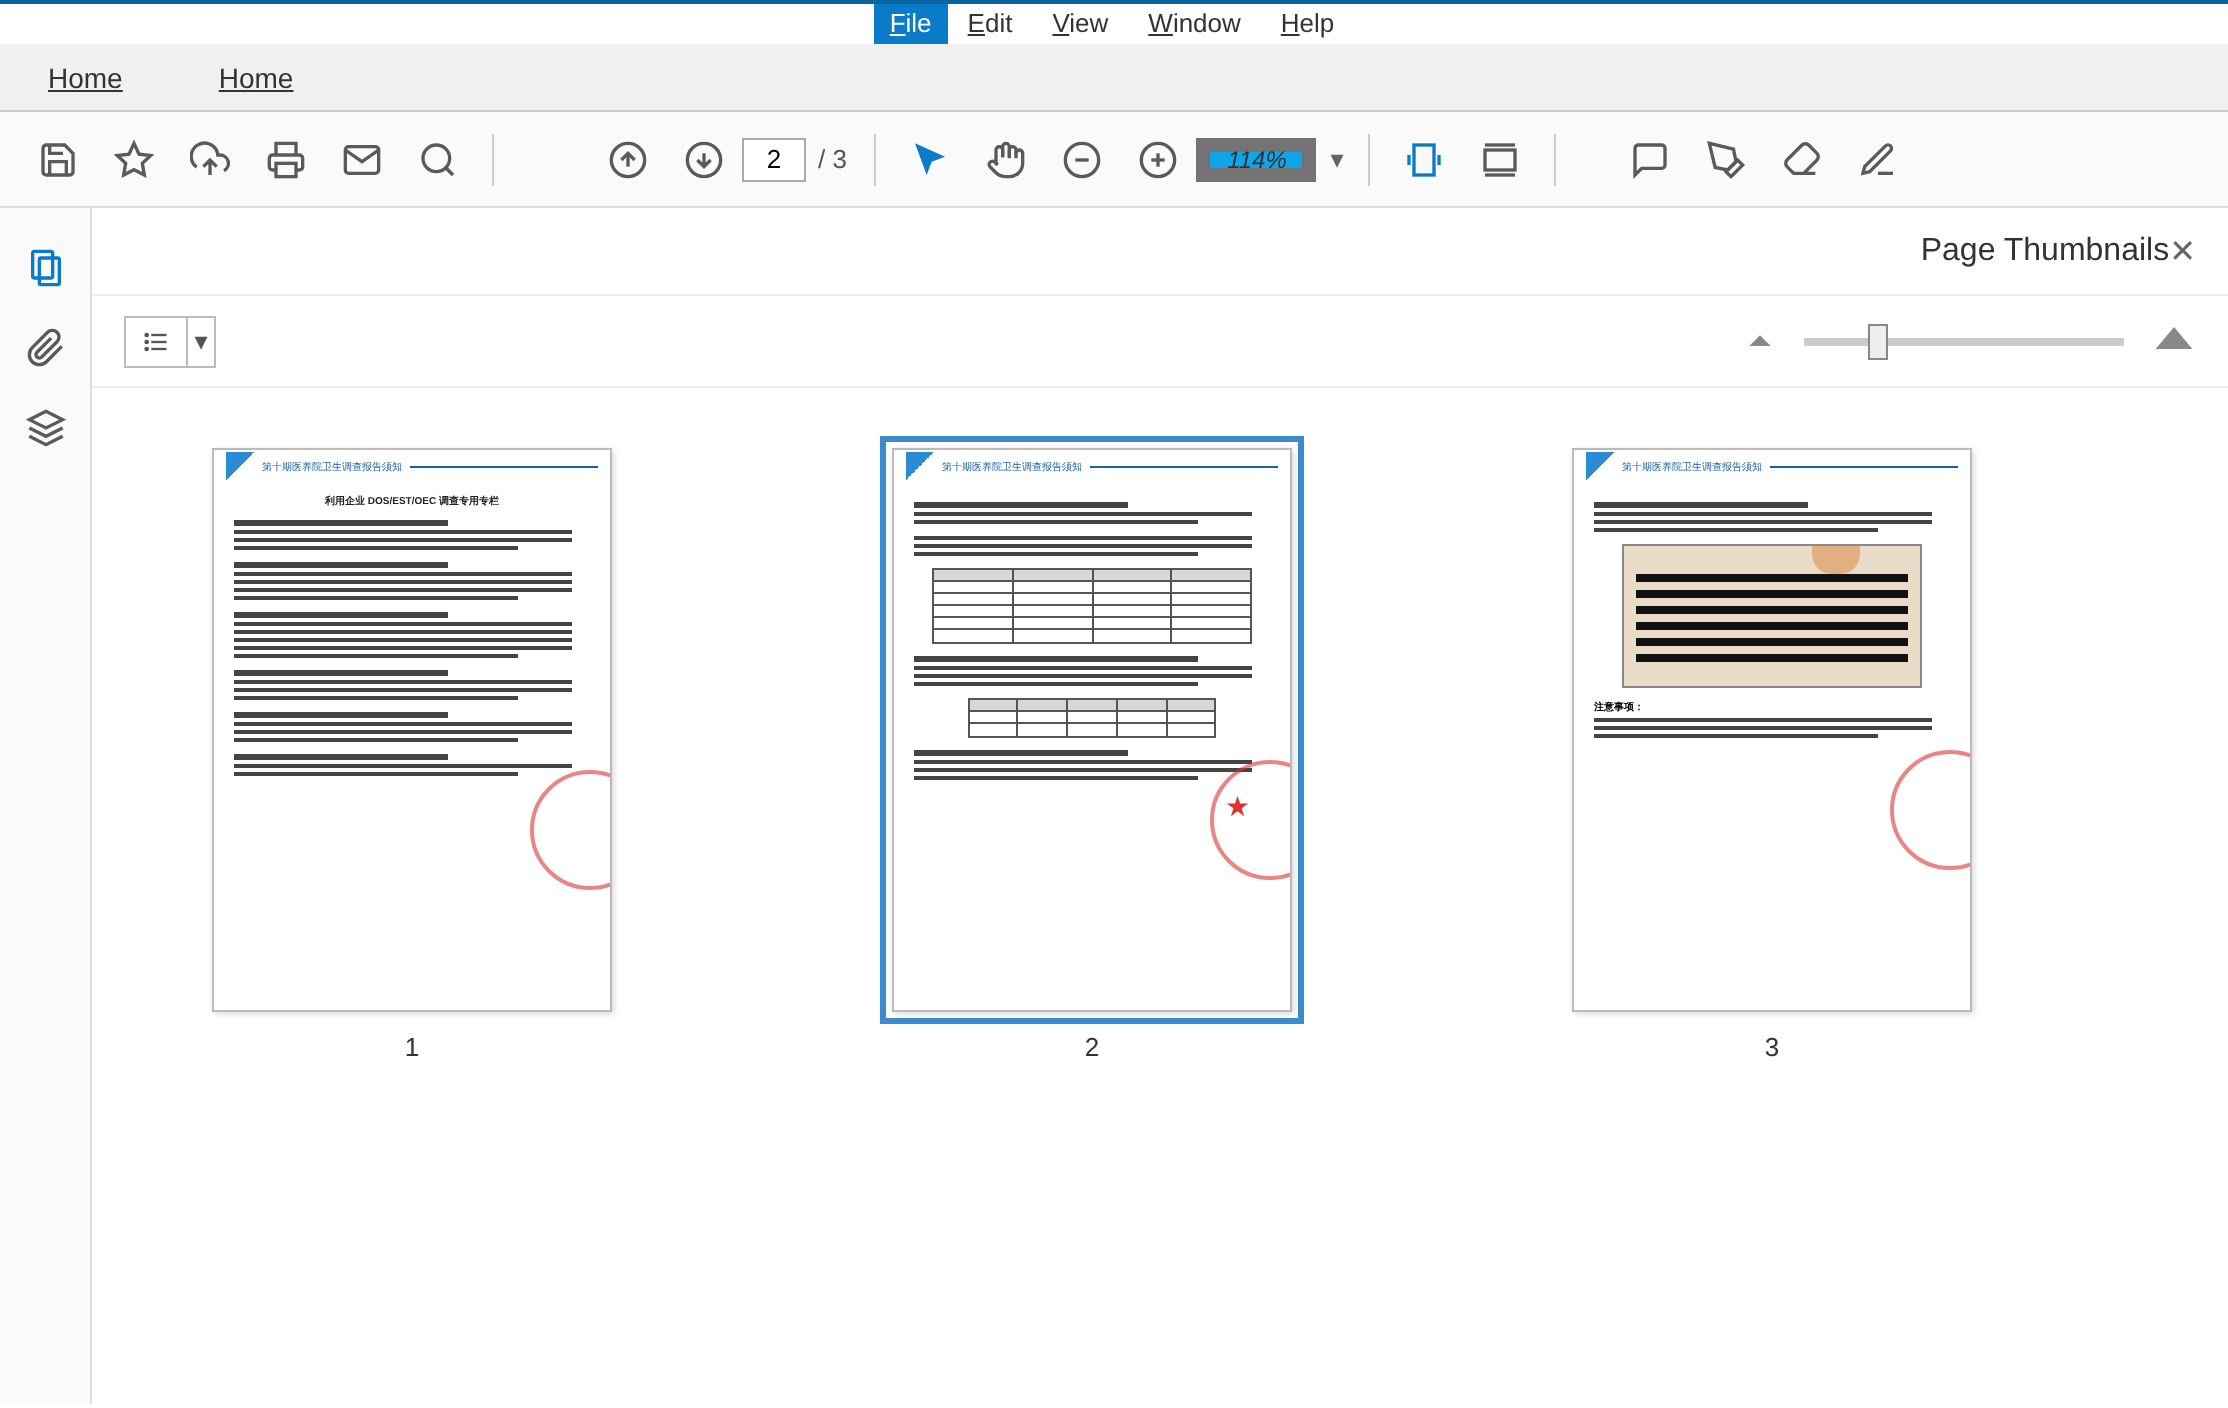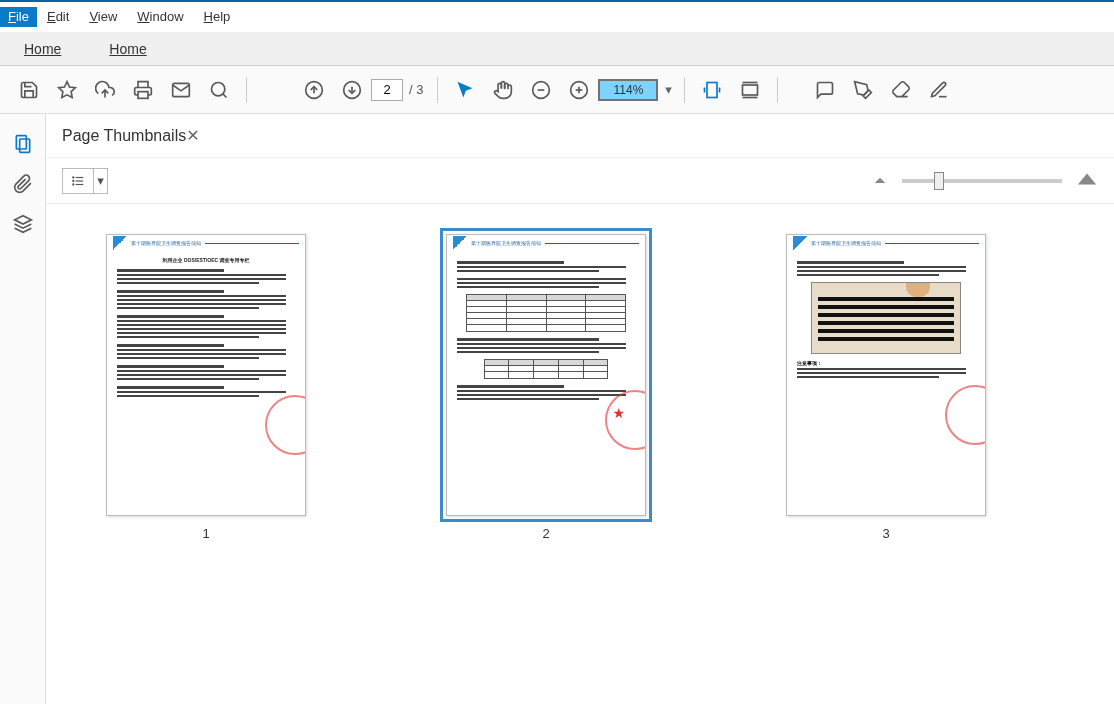--- a/index.html
+++ b/index.html
@@ -8,25 +8,26 @@
   font-size: 13px;
   background: #fff;
   width: 1114px;
   height: 704px;
   overflow: hidden;
   color: #333;
 }
 
 
 .menubar {
-  height: 32px;
+  height: 22px;
   background: #fff;
   border-top: 2px solid #0a64a0;
   display: flex;
   align-items: center;
+  justify-content: center;
 }
 .menubar-item {
   padding: 0 10px;
   height: 20px;
   line-height: 20px;
   cursor: default;
 }
 .menubar-item.file {
   background: #0a7bc8;
   color: #fff;
@@ -90,27 +91,28 @@
   height: 22px;
   text-align: center;
   border: 1px solid #aaa;
   background: #fff;
   font-size: 13px;
 }
 .page-total { margin: 0 6px; color: #555; }
 .zoom-box {
   width: 60px;
   height: 22px;
-  border: 2px solid #737373;
-  background: #7dd3fc;
+  border: 7px solid #737373;
+  background: #0ea5e9;
   display: flex;
   align-items: center;
   justify-content: center;
   font-size: 12px;
   margin-right: 2px;
+  font-style: italic;
 }
 .zoom-drop {
   width: 16px;
   height: 22px;
   display:flex;
   align-items:center;
   justify-content:center;
   color:#666;
 }
 
@@ -134,21 +136,21 @@
 .panel {
   flex: 1;
   display: flex;
   flex-direction: column;
   background: #fff;
 }
 .panel-header {
   height: 44px;
   display: flex;
   align-items: center;
-  justify-content: flex-start;
+  justify-content: flex-end;
   padding: 0 16px;
   border-bottom: 1px solid #eee;
   font-size: 16px;
   color: #333;
 }
 .panel-header .close { color:#666; font-size:16px; cursor:default; }
 
 .panel-toolbar {
   height: 46px;
   display: flex;

